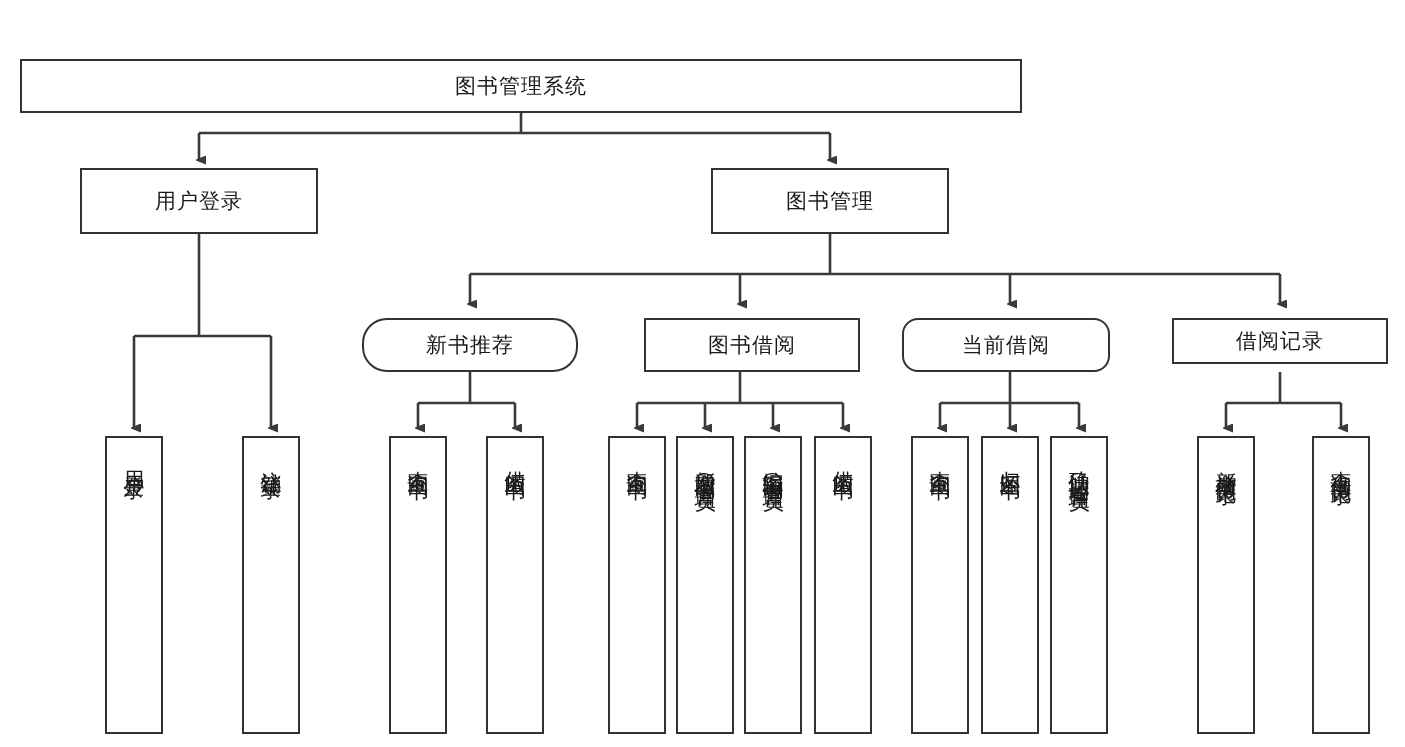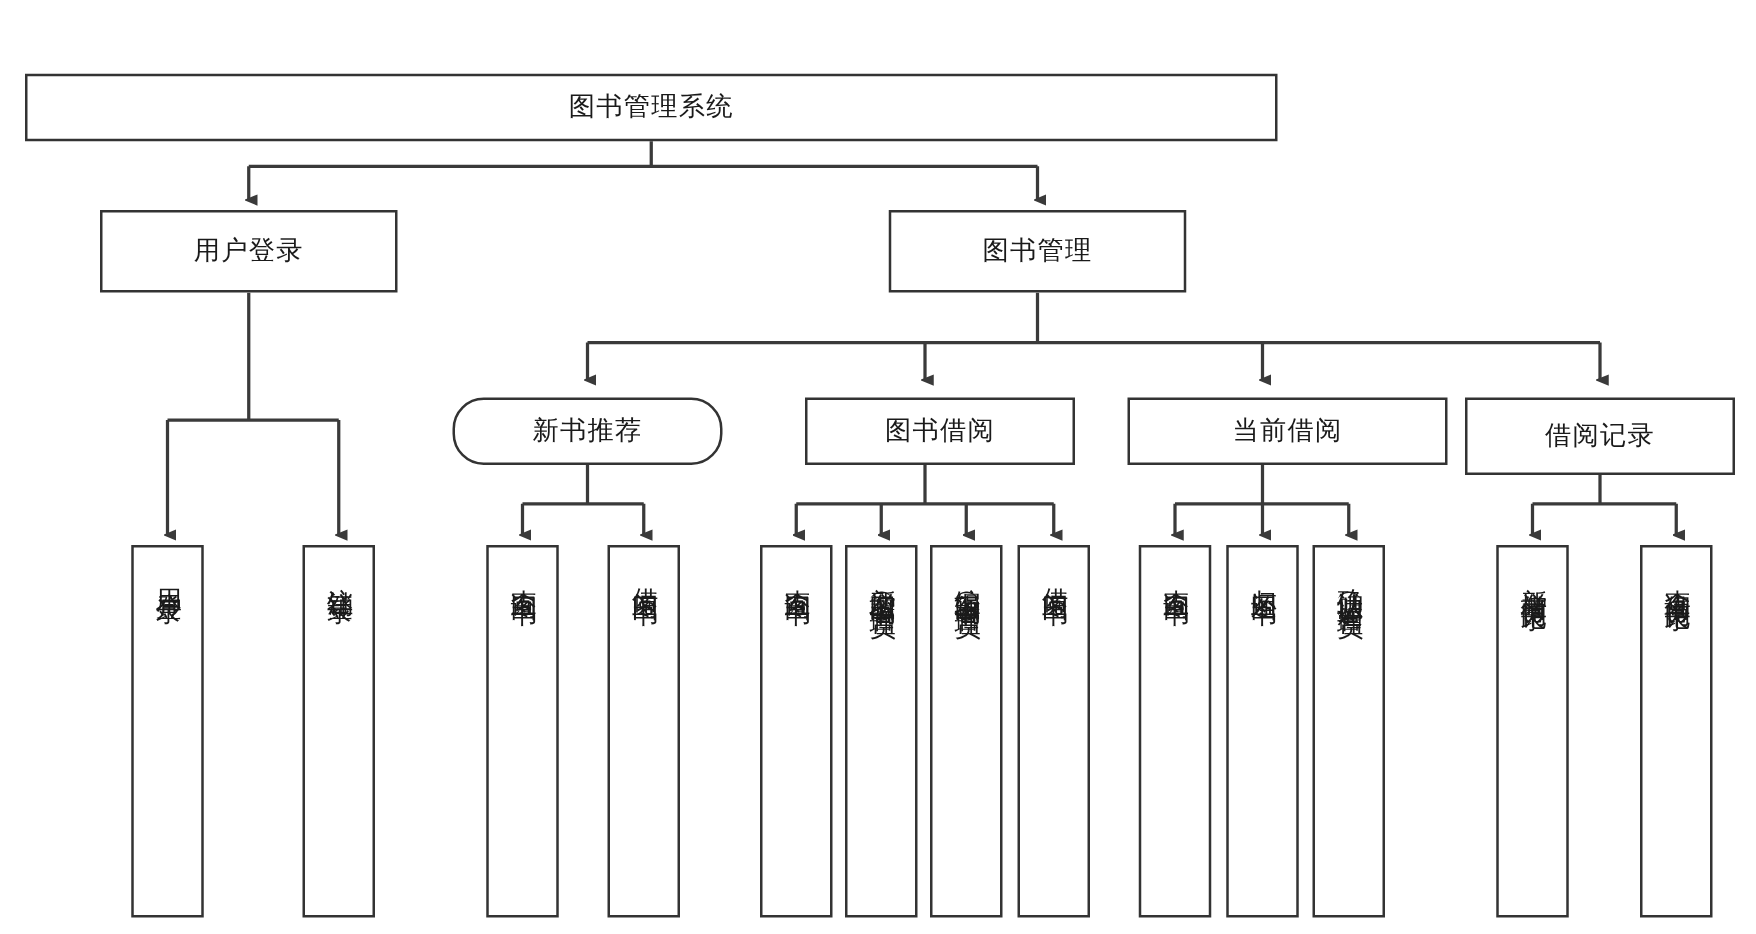--- a/index.html
+++ b/index.html
@@ -132,24 +132,24 @@
   <div class="node horiz" style="left:711px; top:168px; width:238px; height:66px;">
     <span class="node-label">图书管理</span>
   </div>
 
   <div class="node horiz" style="left:362px; top:318px; width:216px; height:54px;border-radius:25px;">
     <span class="node-label">新书推荐</span>
   </div>
   <div class="node horiz" style="left:632px; top:318px; width:216px; height:54px;margin-left:12px;">
     <span class="node-label">图书借阅</span>
   </div>
-  <div class="node horiz" style="left:902px; top:318px; width:256px; height:54px;">
+  <div class="node horiz" style="left:902px; top:318px; width:208px; height:54px;border-radius:16px;">
     <span class="node-label">当前借阅</span>
   </div>
-  <div class="node horiz" style="left:1172px; top:318px; width:216px; height:62px;">
+  <div class="node horiz" style="left:1172px; top:318px; width:216px; height:46px;">
     <span class="node-label">借阅记录</span>
   </div>
 
   <div class="node vert" style="left:105px; top:436px; width:58px; height:298px;">
     <span class="node-label">用户登录</span>
   </div>
   <div class="node vert" style="left:242px; top:436px; width:58px; height:298px;">
     <span class="node-label">注销登录</span>
   </div>
 

